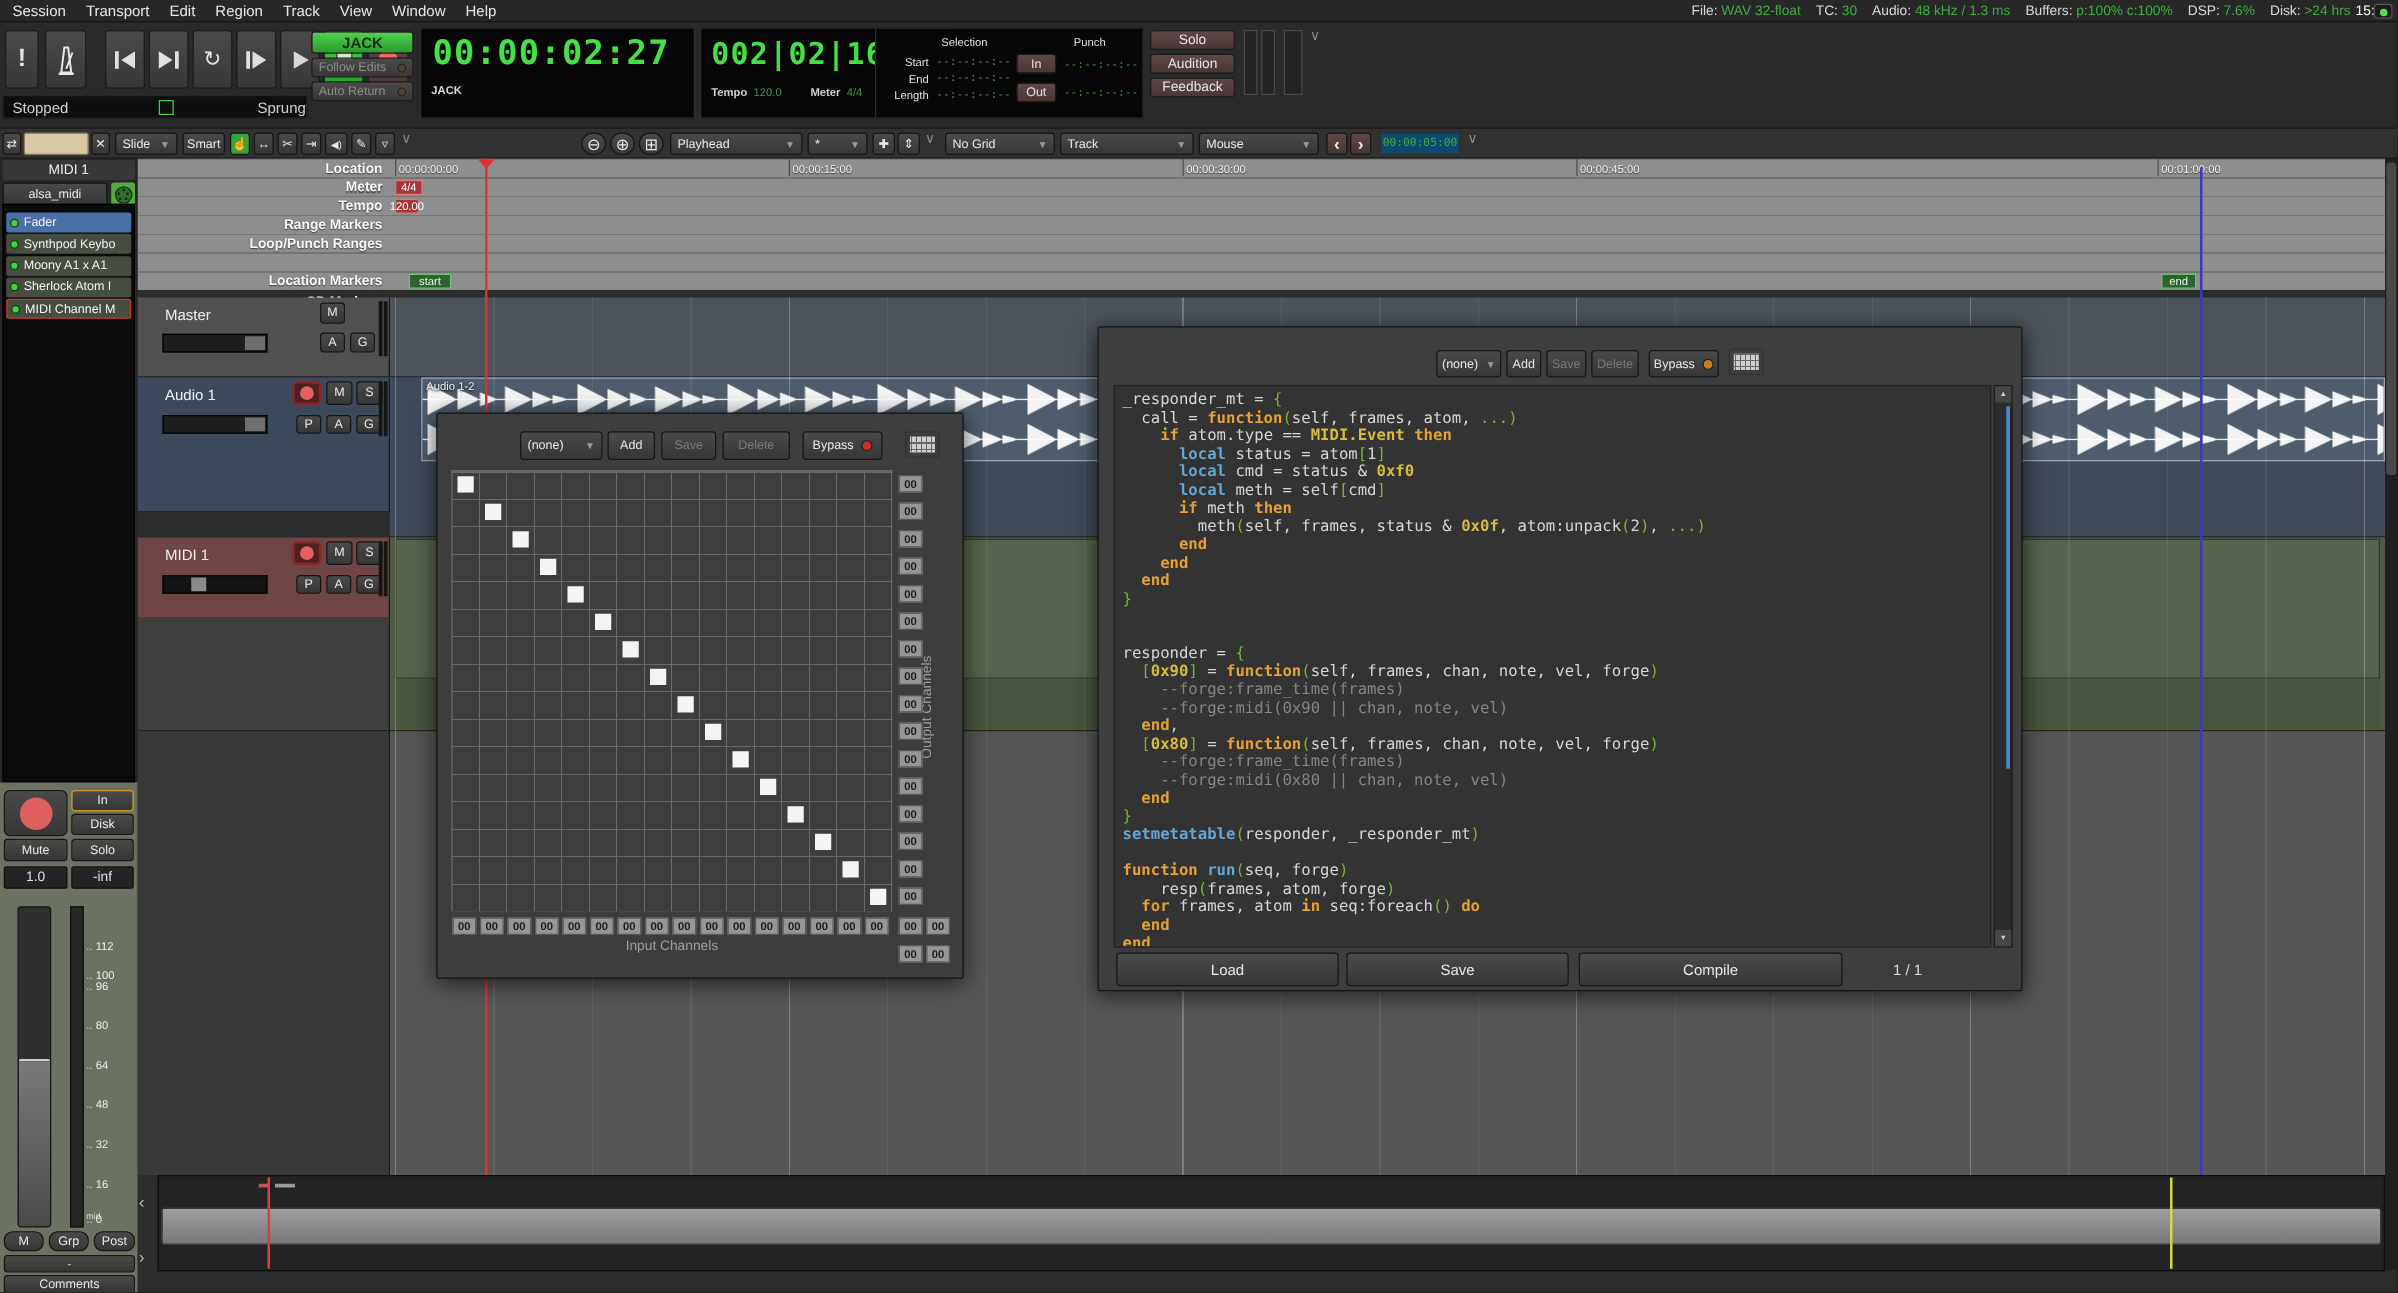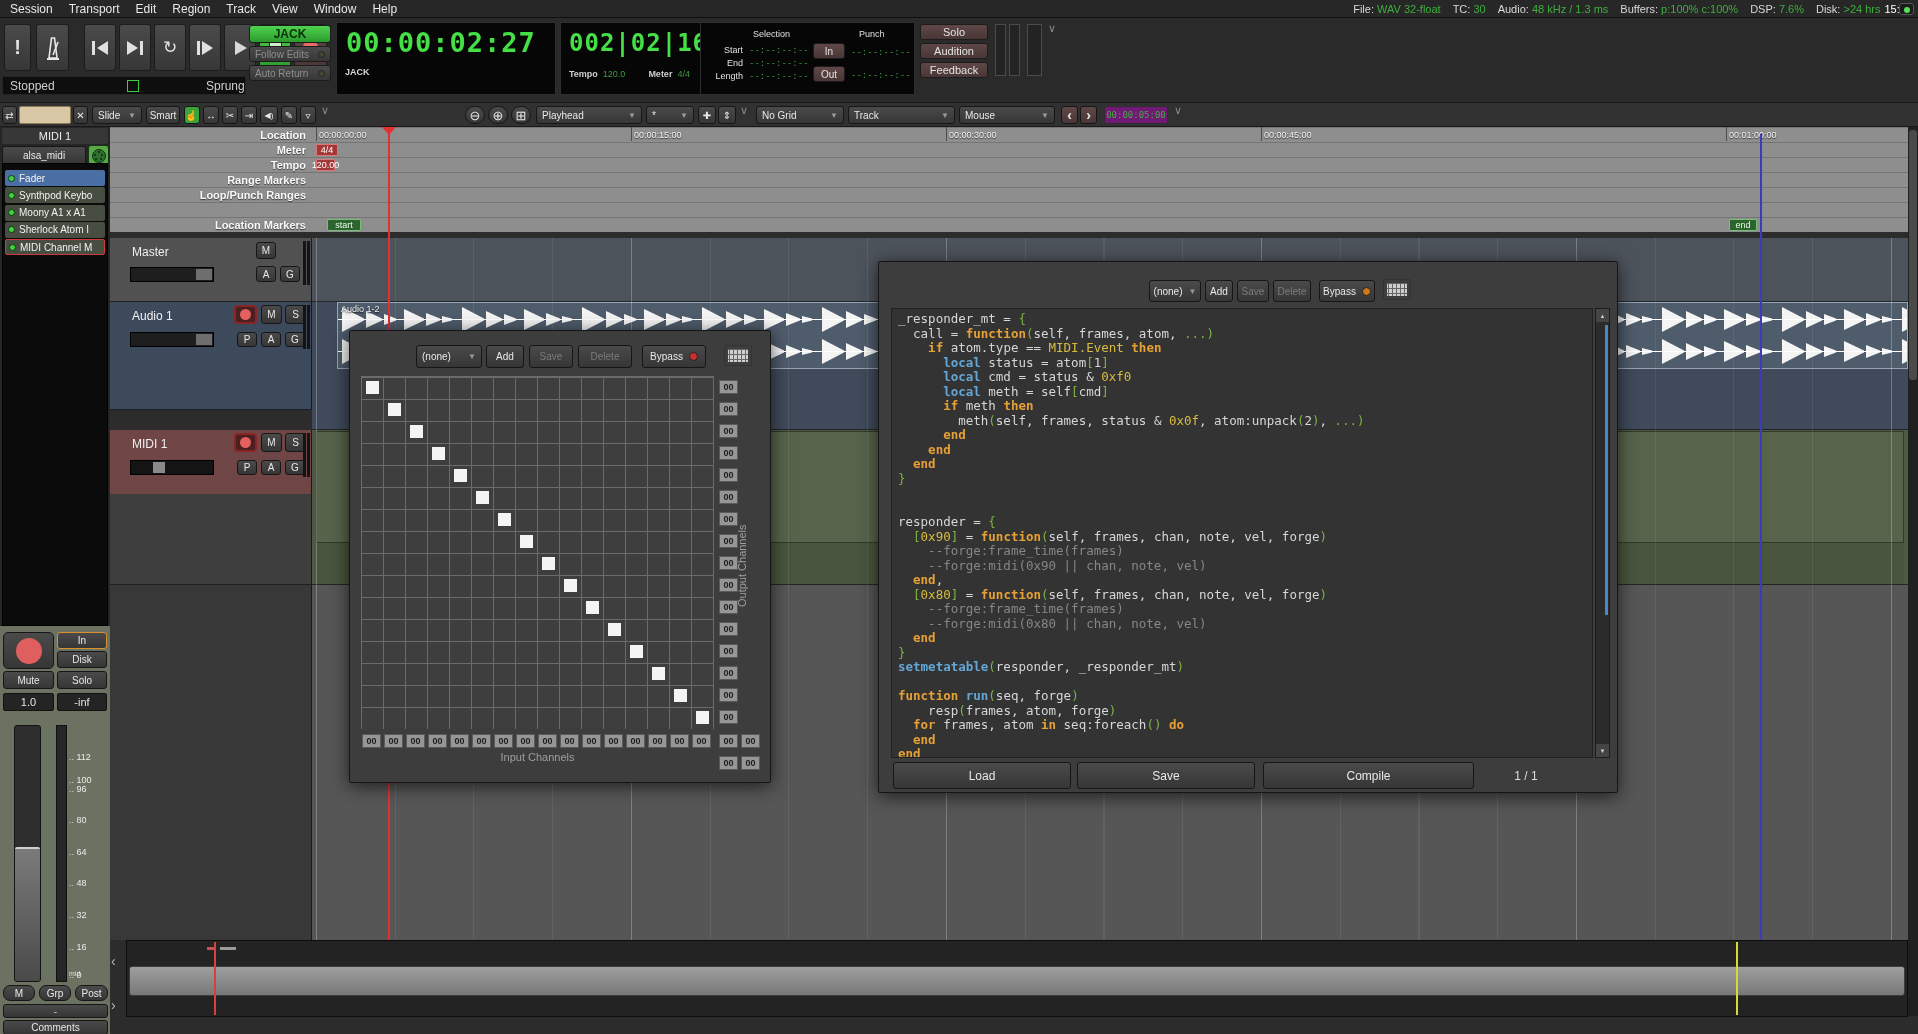--- a/index.html
+++ b/index.html
@@ -26,21 +26,21 @@
   align-items:center;justify-content:center;border-radius:1px}
 .rlabel{position:absolute;width:196px;text-align:right;font-weight:bold;font-size:11px;color:#fafafa;
   text-shadow:0 1px 1px rgba(40,40,40,.8)}
 .ticktext{position:absolute;font-size:9px;color:#f4f4f4;text-shadow:0 1px 1px rgba(40,40,40,.9)}
 .tickline{position:absolute;width:1px;height:14px;background:#4e4e4e}
 .dlg{position:absolute;background:#3d3d3d;border:1px solid #151515;border-radius:2px;
   box-shadow:0 3px 18px rgba(0,0,0,.65);z-index:60}
 .led{width:9px;height:9px;border-radius:50%;border:1px solid #222;margin-left:6px}
 .cl{white-space:pre;height:14.5px;line-height:14.5px;font-family:"DejaVu Sans Mono",monospace;font-size:12.5px}
 .tk-p{color:#d6d6d6}.tk-k{color:#e6a035;font-weight:bold}.tk-b{color:#63a7d6;font-weight:bold}
-.tk-n{color:#d8bc3e;font-weight:normal}.tk-g{color:#7cb442}.tk-c{color:#868686}
+.tk-n{color:#d8bc3e;font-weight:bold}.tk-g{color:#7cb442}.tk-c{color:#868686}
 .cell00{position:absolute;background:#969696;color:#1d1d1d;font-size:9px;font-weight:bold;
   display:flex;align-items:center;justify-content:center;border:1px solid #5a5a5a}
 .mm{position:absolute;width:38px;text-align:left;font-size:9px;color:#ececec}
 .mm::before{content:".. ";color:#dcdcdc}
 .procrow{position:absolute;left:2px;width:100px;height:16px;display:flex;align-items:center;
   border-radius:2px;padding:0 3px;overflow:hidden;white-space:nowrap;font-size:10px;color:#f2f2f2}
 .procled{width:7px;height:7px;border-radius:50%;background:#3fd43f;border:1px solid #0e3c0e;
   margin-right:4px;flex:none}
 .iconbtn{font-size:11px;color:#dcdcdc}
 svg{display:block}
@@ -219,21 +219,21 @@
     <div class="hbtn combo abs" style="left:848px;top:3px;width:107px;height:18px">
       <span>Track</span>
         <span class="arr">▼</span>
     </div>
     <div class="hbtn combo abs" style="left:959px;top:3px;width:96px;height:18px">
       <span>Mouse</span>
         <span class="arr">▼</span>
     </div>
     <div class="hbtn maroon abs" style="left:1061px;top:3px;width:17px;height:18px;font-size:14px;font-weight:bold;background:linear-gradient(#604747,#493636)">‹</div>
     <div class="hbtn maroon abs" style="left:1080px;top:3px;width:17px;height:18px;font-size:14px;font-weight:bold;background:linear-gradient(#604747,#493636)">›</div>
-    <div class="abs flex" style="left:1104px;top:3px;width:64px;height:18px;background:#701a75;border:1px solid #2e2e2e;justify-content:center">
+    <div class="abs flex" style="left:1104px;top:3px;width:64px;height:18px;background:#0c4a6e;border:1px solid #2e2e2e;justify-content:center">
       <span class="dashes" style="color:#3fae3f">00:00:05:00</span>
     </div>
     <div class="abs iconbtn" style="left:1174px;top:1px;color:#8a8a8a">∨</div>
   </div>
 
   <div class="abs" style="left:110px;top:127px;width:1798px;height:105px;background:#8e8e8e;
     background-image:repeating-linear-gradient(0deg,transparent 0 14px,#757575 14px 15px)"></div>
   <div id="ruler-labels">
       <div class="rlabel" style="left: 110px; top: 129px;">Location</div>
       <div class="rlabel" style="left: 110px; top: 144px;">Meter</div>

